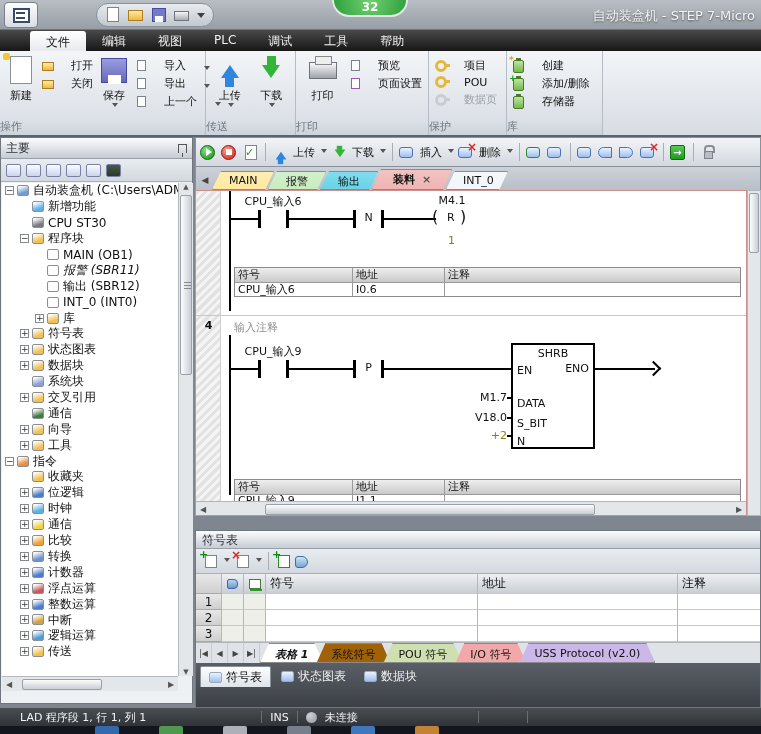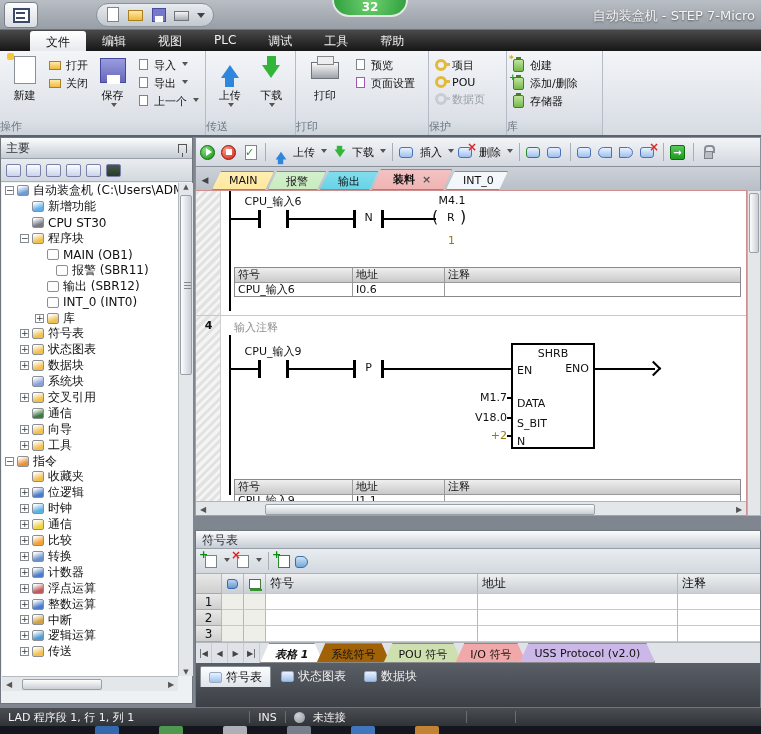--- a/index.html
+++ b/index.html
@@ -26,21 +26,21 @@
 .menuitem{color:#f0f0f0;padding:3px 16px;font-size:12px}
 .menuitem.active{background:linear-gradient(#ffffff,#e7eaee);color:#111;border-radius:3px 3px 0 0;margin-top:1px}
 
 .ribbon{left:0;top:51px;width:761px;height:86px;background:linear-gradient(#f3f5f8,#d7dce3);border-bottom:2px solid #5d636c;display:flex}
 .grp{height:100%;border-right:1px solid #b6bcc6;display:flex;flex-direction:column}
 .grp-body{flex:1;display:flex;align-items:flex-start;padding:3px 6px;gap:6px}
 .grp-label{height:16px;color:#6e7682;font-size:11px;background:linear-gradient(#dde2e8,#cdd3da)}
 .bigbtn{width:46px;display:flex;flex-direction:column;align-items:center;font-size:11px;padding-top:2px}
 .bigbtn .bicon{width:30px;height:30px;position:relative;margin-bottom:2px}
 .smallcol{display:flex;flex-direction:column;gap:3px;padding-top:4px}
-.smallbtn{display:flex;align-items:center;gap:4px;font-size:11px;white-space:nowrap}
+.smallbtn{display:flex;align-items:flex-end;gap:16px;font-size:11px;white-space:nowrap}
 .smallbtn .sicon{width:13px;height:13px;position:relative;flex:none}
 .dis{color:#9aa0a8}
 .dd{width:0;height:0;border:3px solid transparent;border-top:4px solid #555;margin-left:2px}
 .bigpage{width:22px;height:28px;background:#fff;border:1px solid #8a9098;margin:0 auto}
 .star{position:absolute;left:-3px;top:-3px;width:7px;height:7px;background:#f6c730;border-radius:2px}
 .bflop{width:26px;height:25px;background:linear-gradient(#9a9ce0,#6668b8);border:1px solid #4547a0;margin:2px auto}
 .bflop:before{content:"";position:absolute;left:9px;bottom:2px;width:13px;height:9px;background:#fff}
 .tri-up{width:0;height:0;border:9px solid transparent;border-bottom:13px solid #2f86dd;margin:0 auto}
 .stem-up{width:9px;height:9px;background:#2f86dd;margin:0 auto}
 .tri-dn{width:0;height:0;border:9px solid transparent;border-top:13px solid #33b53a;margin:0 auto}
@@ -385,21 +385,21 @@
       <div class="trow" style="padding-left: 18px;">
         <span class="texp">−</span>
         <span class="tic" style="background: linear-gradient(160deg, rgb(255, 255, 255) 10%, rgb(242, 192, 78) 70%);"></span>
         <span class="tlb">程序块</span>
       </div>
       <div class="trow" style="padding-left: 33px;">
         <span class="texp noexp"></span>
         <span class="tic" style="background: linear-gradient(160deg, rgb(255, 255, 255) 10%, rgb(253, 253, 253) 70%);"></span>
         <span class="tlb">MAIN (OB1)</span>
       </div>
-      <div class="trow" style="padding-left: 42px;">
+      <div class="trow" style="padding-left: 33px; font-style: italic;">
         <span class="texp noexp"></span>
         <span class="tic" style="background: linear-gradient(160deg, rgb(255, 255, 255) 10%, rgb(253, 253, 253) 70%);"></span>
         <span class="tlb">报警 (SBR11)</span>
       </div>
       <div class="trow" style="padding-left: 33px;">
         <span class="texp noexp"></span>
         <span class="tic" style="background: linear-gradient(160deg, rgb(255, 255, 255) 10%, rgb(253, 253, 253) 70%);"></span>
         <span class="tlb">输出 (SBR12)</span>
       </div>
       <div class="trow" style="padding-left: 33px;">
@@ -773,21 +773,21 @@
         <span>状态图表</span>
       </span>
       <span class="ptab">
         <span class="pticon"></span>
         <span>数据块</span>
       </span>
     </div>
 </div>
 
 <div class="abs statusbar">
-  <span style="margin-left:8px">LAD 程序段 1, 行 1, 列 1</span>
+  <span style="margin-left:20px">LAD 程序段 1, 行 1, 列 1</span>
   <span class="ssep" style="margin-left:115px"></span>
   <span>INS</span>
   <span class="ssep"></span>
   <span class="sdot"></span>
   <span>未连接</span>
   <span class="ssep" style="margin-left:120px"></span>
   <span class="ssep" style="margin-left:40px"></span>
 </div>
 
 <div class="abs taskbar">

